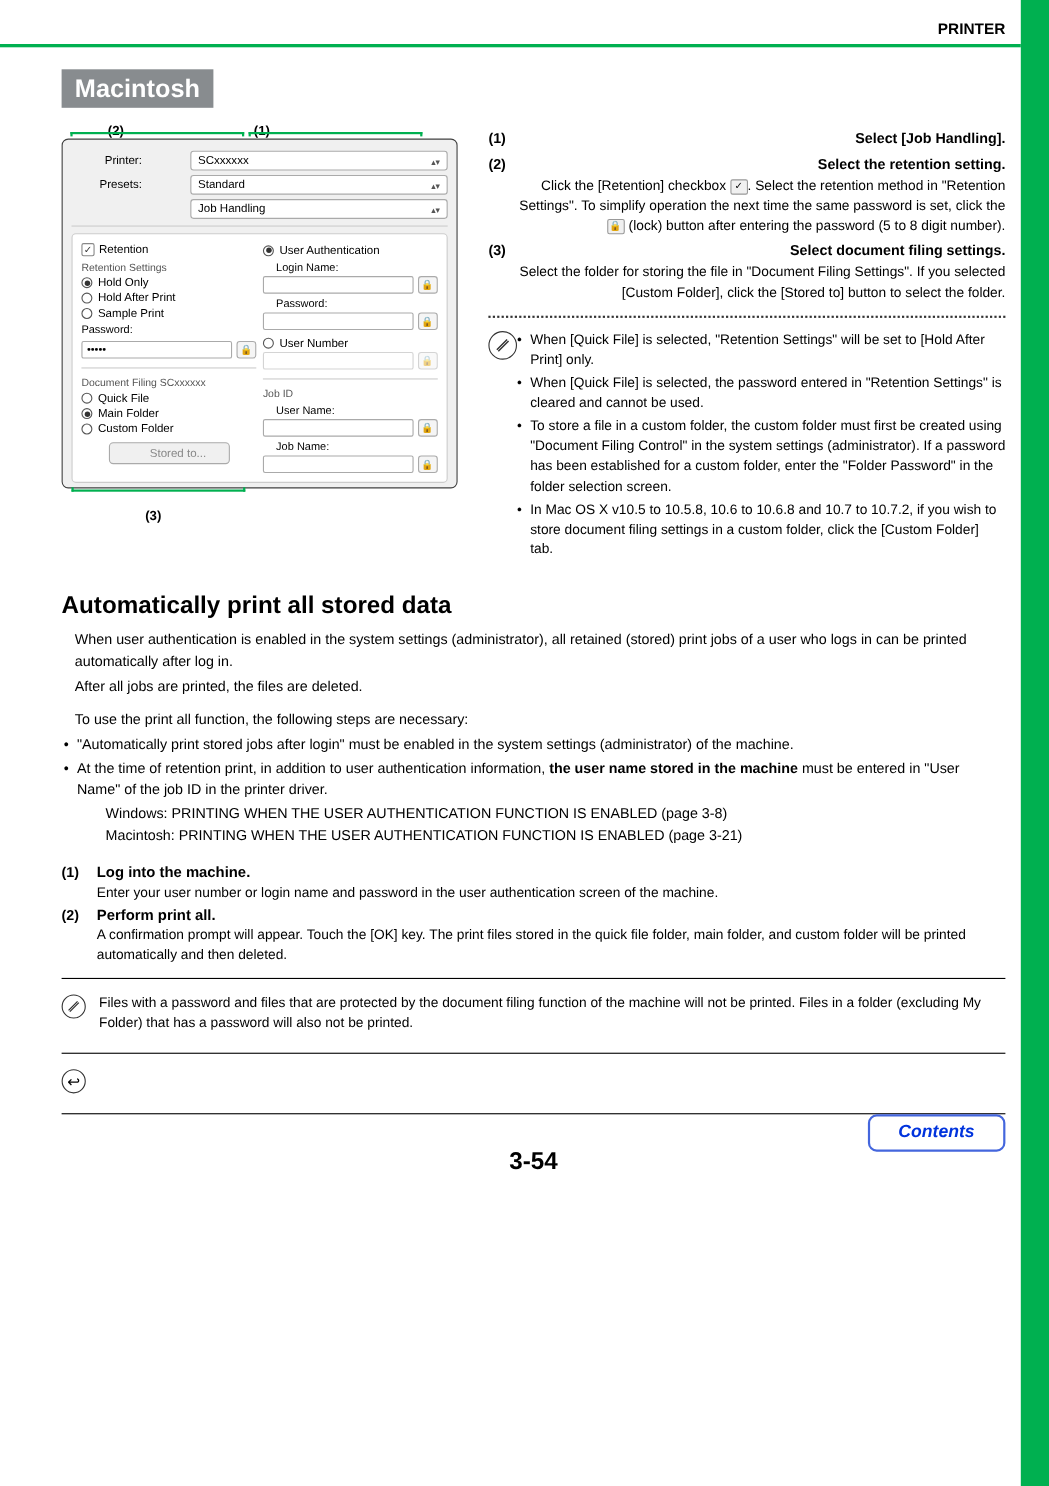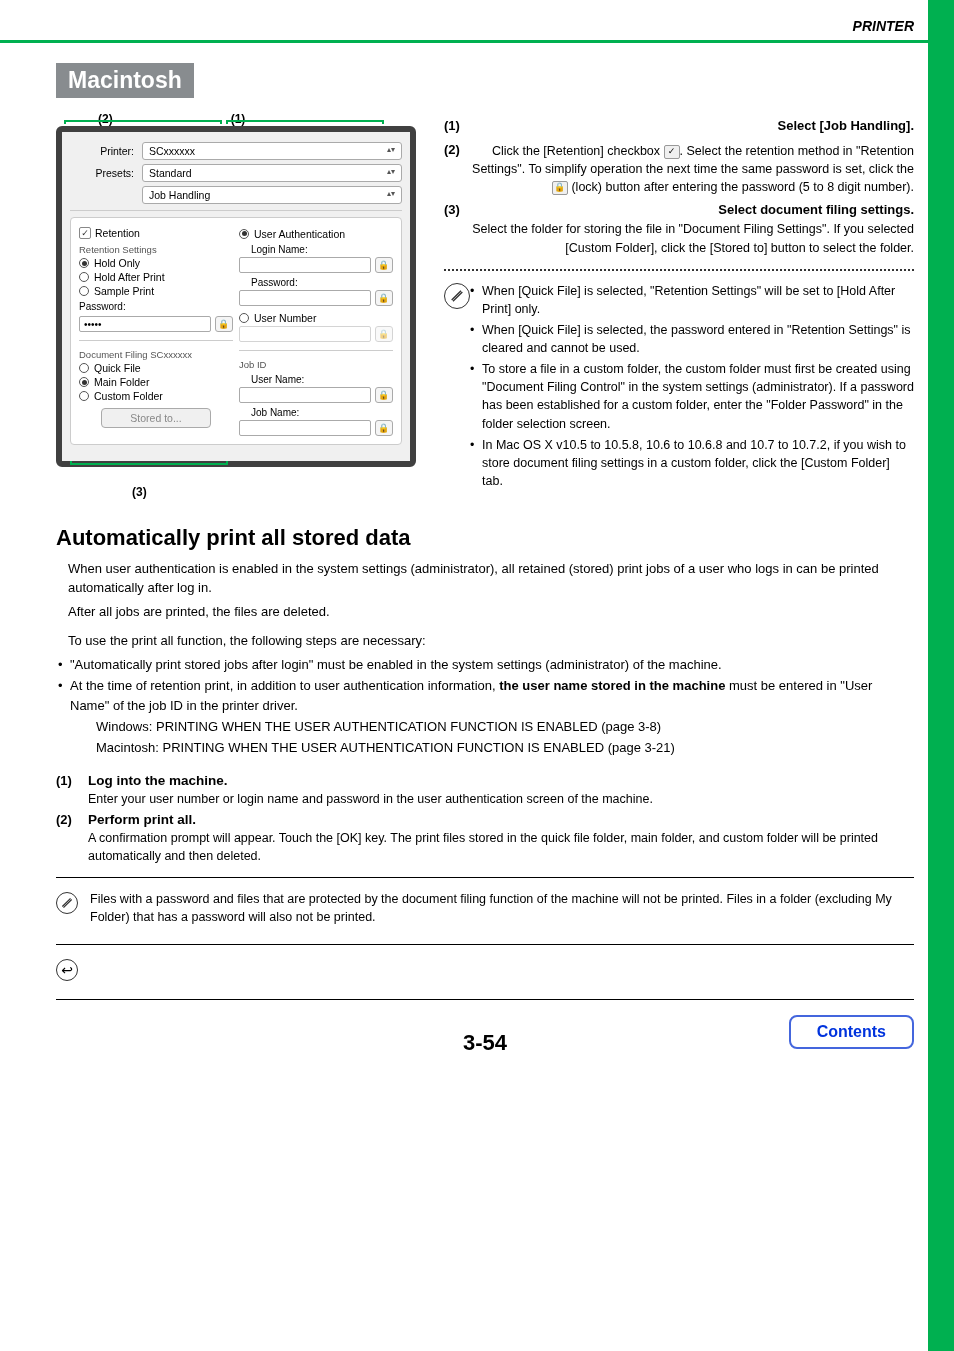--- a/index.html
+++ b/index.html
@@ -1,47 +1,47 @@
 <!DOCTYPE html>
 <html><head>
 <meta charset="utf-8">
 <style>
   * { box-sizing: border-box; margin: 0; padding: 0; }
   body { font-family: Arial, Helvetica, sans-serif; font-size: 13px; color: #000; background: #fff; width: 954px; }
   .green-full { position: absolute; top: 0; right: 0; width: 26px; height: 1351px; background: #00b050; }
   .header { text-align: right; padding: 18px 40px 4px 0; }
-  .header-title { font-weight: bold; font-style: italic; font-size: 14px; }
+  .header-title { font-weight: bold; font-size: 14px; }
   .green-rule { height: 3px; background: #00b050; margin: 2px 26px 0 0; }
   .content { padding: 20px 40px 0 56px; position: relative; }
   .mac-tag { display: inline-block; background: #888c8f; color: #fff; font-weight: bold; font-size: 23px; padding: 4px 12px; margin-bottom: 14px; }
   .two-col { display: flex; gap: 18px; }
   .left { flex: 0 0 360px; position: relative; }
   .right { flex: 1; padding-left: 10px; }
   .callout-row { display: flex; font-size: 12px; font-weight: bold; margin-bottom: -2px; padding-left: 20px; }
   .callout-row span:first-child { margin-left: 22px; }
   .callout-row span:last-child { margin-left: 118px; }
-  .dlg-frame { border: 6px solid #404040; border-radius: 6px; background: #f0f0f0; padding: 6px 8px 16px; font-size: 10.5px; position: relative; margin-top: 2px; }
+  .dlg-frame { border: 1px solid #404040; border-radius: 6px; background: #f0f0f0; padding: 6px 8px 4px; font-size: 10.5px; position: relative; margin-top: 2px; }
   .dlg-row { display: flex; align-items: center; margin: 4px 0; }
   .dlg-label { width: 72px; text-align: right; padding-right: 8px; font-size: 10.5px; }
-  .dlg-select { flex: 1; background: #fff; border: 1px solid #aaa; border-radius: 3px; padding: 2px 6px; display: flex; justify-content: space-between; align-items: flex-start; height: 18px; font-size: 10.5px; }
+  .dlg-select { flex: 1; background: #fff; border: 1px solid #aaa; border-radius: 3px; padding: 2px 6px; display: flex; justify-content: space-between; align-items: flex-end; height: 18px; font-size: 10.5px; margin-left: 36px; }
   .dlg-select .arrows { font-size: 8px; color: #555; }
   .dlg-sep { border-top: 1px solid #ccc; margin: 6px 0; }
   .dlg-body { display: flex; gap: 6px; background: #fff; border: 1px solid #ccc; border-radius: 4px; padding: 8px; }
   .dlg-col { flex: 1; font-size: 10.5px; }
   .chk { display: inline-flex; align-items: center; }
   .chkbox { width: 12px; height: 12px; border: 1px solid #888; border-radius: 2px; background: #fff; display: inline-flex; align-items: center; justify-content: center; margin-right: 4px; font-size: 9px; color: #333; }
   .sect-title { font-size: 9.5px; color: #555; margin: 5px 0 2px; }
   .radio-row { display: flex; align-items: center; margin: 2px 0; }
   .radio { width: 10px; height: 10px; border: 1px solid #555; border-radius: 50%; margin-right: 5px; display: inline-flex; align-items: center; justify-content: center; }
   .radio.sel::after { content: ""; width: 5px; height: 5px; background: #333; border-radius: 50%; }
   .pw-row { display: flex; align-items: center; gap: 4px; margin-top: 4px; }
   .pw-box { flex: 1; height: 16px; border: 1px solid #aaa; border-radius: 2px; background: #fff; padding: 0 4px; font-size: 10px; display: flex; align-items: center; }
   .lockbtn { width: 18px; height: 16px; border: 1px solid #aaa; border-radius: 3px; background: #f5f5f5; display: inline-flex; align-items: center; justify-content: center; font-size: 9px; }
   .hr { border-top: 1px solid #ccc; margin: 8px 0; }
-  .stored-btn { display: block; margin: 6px auto 0; padding: 3px 20px; border: 1px solid #aaa; border-radius: 4px; background: #f0f0f0; color: #888; font-size: 10.5px; text-align: center; width: 110px; }
+  .stored-btn { display: block; margin: 6px auto 0; padding: 3px 20px; border: 1px solid #aaa; border-radius: 4px; background: #f0f0f0; color: #888; font-size: 10.5px; text-align: right; width: 110px; }
   .field-label { font-size: 10px; margin: 4px 0 2px; }
   .field-input { display: flex; align-items: center; gap: 4px; }
   .field-input .box { flex: 1; height: 16px; border: 1px solid #aaa; border-radius: 2px; background: #fff; }
   .callout3 { text-align: left; font-weight: bold; font-size: 12px; margin-top: 18px; margin-left: 76px; }
   .step { display: flex; margin: 6px 0; }
   .step-num { font-weight: bold; width: 28px; flex-shrink: 0; }
   .step-body { flex: 1; text-align: right; }
   .step-title { font-weight: bold; margin-bottom: 3px; }
   .step-text { font-size: 12.5px; line-height: 1.45; }
   .inline-icon { display: inline-flex; width: 16px; height: 14px; border: 1px solid #999; border-radius: 2px; background: #f0f0f0; vertical-align: middle; align-items: center; justify-content: center; font-size: 9px; }
@@ -62,21 +62,21 @@
   .substep { display: flex; margin: 4px 0; }
   .substep-num { font-weight: bold; width: 32px; flex-shrink: 0; }
   .substep-body { flex: 1; }
   .substep-title { font-weight: bold; font-size: 13.5px; }
   .substep-text { font-size: 12.5px; line-height: 1.45; margin-top: 2px; }
   .rule { border-top: 1px solid #000; margin: 12px 0 6px; }
   .footnote { display: flex; gap: 12px; align-items: flex-start; font-size: 12.5px; line-height: 1.45; padding: 6px 0; }
   .footnote .icon2 { width: 22px; height: 22px; border: 1.5px solid #333; border-radius: 50%; display: flex; align-items: center; justify-content: center; flex-shrink: 0; margin-top: 2px; }
   .footnote-text b { font-weight: bold; }
   .page-num { text-align: center; font-size: 22px; font-weight: bold; margin-top: 30px; }
-  .contents-btn { position: absolute; right: 40px; bottom: 7px; border: 2px solid #4466dd; border-radius: 8px; padding: 6px 26px; color: #0033dd; font-weight: bold; font-size: 16px; background: #fff; }
+  .contents-btn { position: absolute; right: 40px; bottom: 22px; border: 2px solid #4466dd; border-radius: 8px; padding: 6px 26px; color: #0033dd; font-weight: bold; font-style: italic; font-size: 16px; background: #fff; }
   .page-wrap { position: relative; min-height: 1351px; }
 </style>
 </head>
 <body>
 <div class="page-wrap">
 <div class="green-full"></div>
 
 <div class="header">
   <span class="header-title">PRINTER</span>
 </div>
@@ -209,20 +209,21 @@
     <div class="right">
       <div class="step">
         <div class="step-num">(1)</div>
         <div class="step-body">
               <div class="step-title">Select [Job Handling].</div>
             </div>
       </div>
       <div class="step">
         <div class="step-num">(2)</div>
         <div class="step-body">
+          <div class="step-title">Select the retention setting.</div>
           <div class="step-text">
             <span>Click the [Retention] checkbox </span><span class="inline-icon">✓</span><span>. Select the retention method in "Retention Settings". To simplify operation the next time the same password is set, click the </span><span class="inline-icon">🔒</span><span> (lock) button after entering the password (5 to 8 digit number).</span>
           </div>
         </div>
       </div>
       <div class="step">
         <div class="step-num">(3)</div>
         <div class="step-body">
           <div class="step-title">Select document filing settings.</div>
           <div class="step-text">Select the folder for storing the file in "Document Filing Settings". If you selected [Custom Folder], click the [Stored to] button to select the folder.</div>

